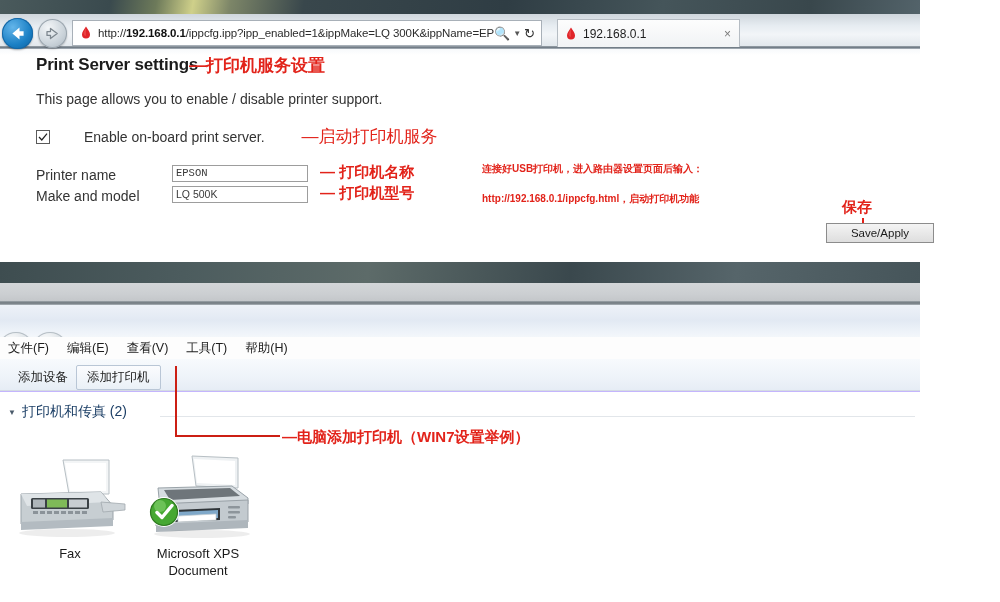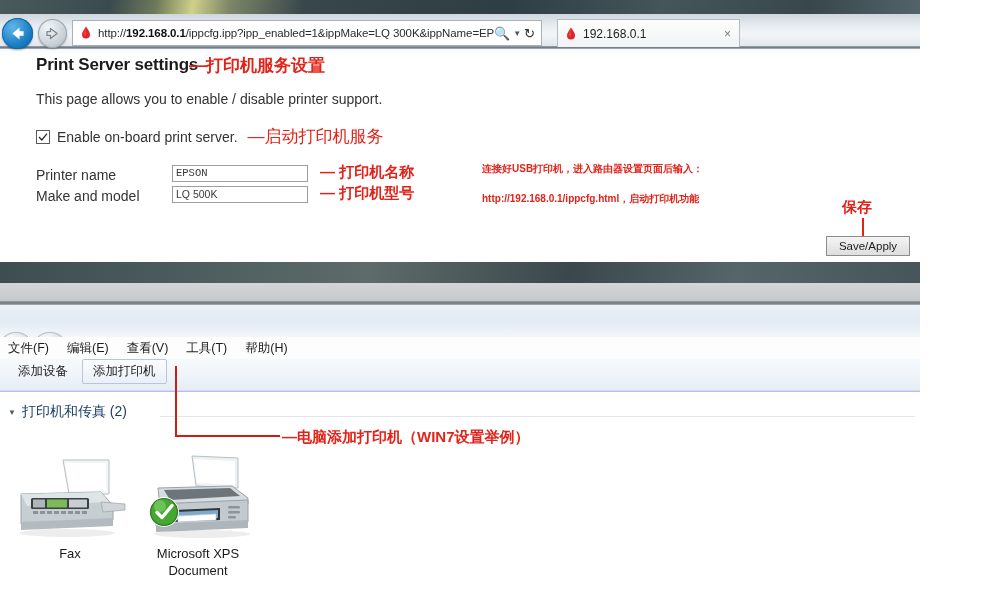--- a/index.html
+++ b/index.html
@@ -78,21 +78,21 @@
   .page{position:absolute;left:0;top:55px;width:920px;height:207px;background:#fff;}
   .h1{
     position:absolute;left:36px;top:0px;font-size:17px;font-weight:bold;color:#1b1b1b;
     letter-spacing:-.2px;
   }
   .h1-note{
     position:absolute;left:189px;top:-1px;font-size:17px;font-weight:bold;color:#e2231a;
     white-space:nowrap;
   }
   .desc{position:absolute;left:36px;top:36px;font-size:14px;color:#333;}
-  .cbrow{position:absolute;left:36px;top:70px;display:flex;align-items:center;}
+  .cbrow{position:absolute;left:36px;top:70px;display:flex;align-items:center;gap:27px;}
   .cbox{
     width:12px;height:12px;border:1px solid #5a5a5a;background:#fff;
     display:inline-flex;align-items:center;justify-content:center;margin-right:7px;
   }
   .cbox svg{display:block;}
   .cblabel{font-size:14px;color:#333;}
   .cb-note{font-size:17px;font-weight:normal;color:#e2231a;margin-left:10px;white-space:nowrap;}
 
   .annot-block{
     position:absolute;left:482px;top:99px;font-size:10px;font-weight:bold;color:#e2231a;
@@ -112,21 +112,21 @@
   .fi2{top:131px;}
   .fnote{position:absolute;left:320px;font-size:15px;font-weight:bold;color:#e2231a;white-space:nowrap;}
   .fn1{top:108px;}
   .fn2{top:129px;}
 
   .save-note{
     position:absolute;left:842px;top:143px;font-size:15px;font-weight:bold;color:#e2231a;
   }
   .save-line{position:absolute;left:862px;top:163px;width:2px;height:18px;background:#e2231a;}
   .savebtn{
-    position:absolute;left:826px;top:181px;width:84px;height:20px;
+    position:absolute;left:826px;top:168px;width:108px;height:20px;
     background:linear-gradient(180deg,#f4f4f4,#dedede);
     border:1px solid #8c8c8c;box-sizing:border-box;
     font-size:11.5px;color:#1b1b1b;display:flex;align-items:center;justify-content:center;
     font-family:"Liberation Sans",sans-serif;
   }
 
   
   #explorer{position:absolute;left:0;top:262px;width:920px;height:340px;overflow:hidden;background:#c4b5fd;}
   .exp-wall{
     position:absolute;left:0;top:0;width:920px;height:21px;
@@ -166,21 +166,21 @@
   .menubar{
     position:absolute;left:0;top:75px;width:920px;height:22px;
     background:#fdfdfd;display:flex;align-items:center;padding-left:8px;gap:18px;
   }
   .menuitem{font-size:12.5px;color:#1b1b1b;white-space:nowrap;}
 
   .cmdbar{
     position:absolute;left:0;top:97px;width:920px;height:32px;
     background:linear-gradient(180deg,#f7fafd,#eef3f9 60%,#e6edf5 100%);
     border-bottom:1px solid #d4dbe3;
-    display:flex;align-items:flex-start;padding-left:10px;gap:6px;box-sizing:border-box;
+    display:flex;align-items:flex-end;padding-left:10px;gap:0;box-sizing:border-box;
   }
   .cmdbtn{font-size:12.5px;color:#1b1b1b;padding:4px 8px;white-space:nowrap;}
   .cmdbtn.active{
     background:linear-gradient(180deg,#fbfcfe,#eaf0f7);
     border:1px solid #b9c6d6;border-radius:2px;padding:3px 10px;
   }
 
   .content{position:absolute;left:0;top:130px;width:920px;height:210px;background:#fff;}
   .grouphdr{position:absolute;left:8px;top:11px;display:flex;align-items:center;gap:6px;}
   .tri{font-size:8px;color:#4a5a6a;transform:rotate(0deg);}

